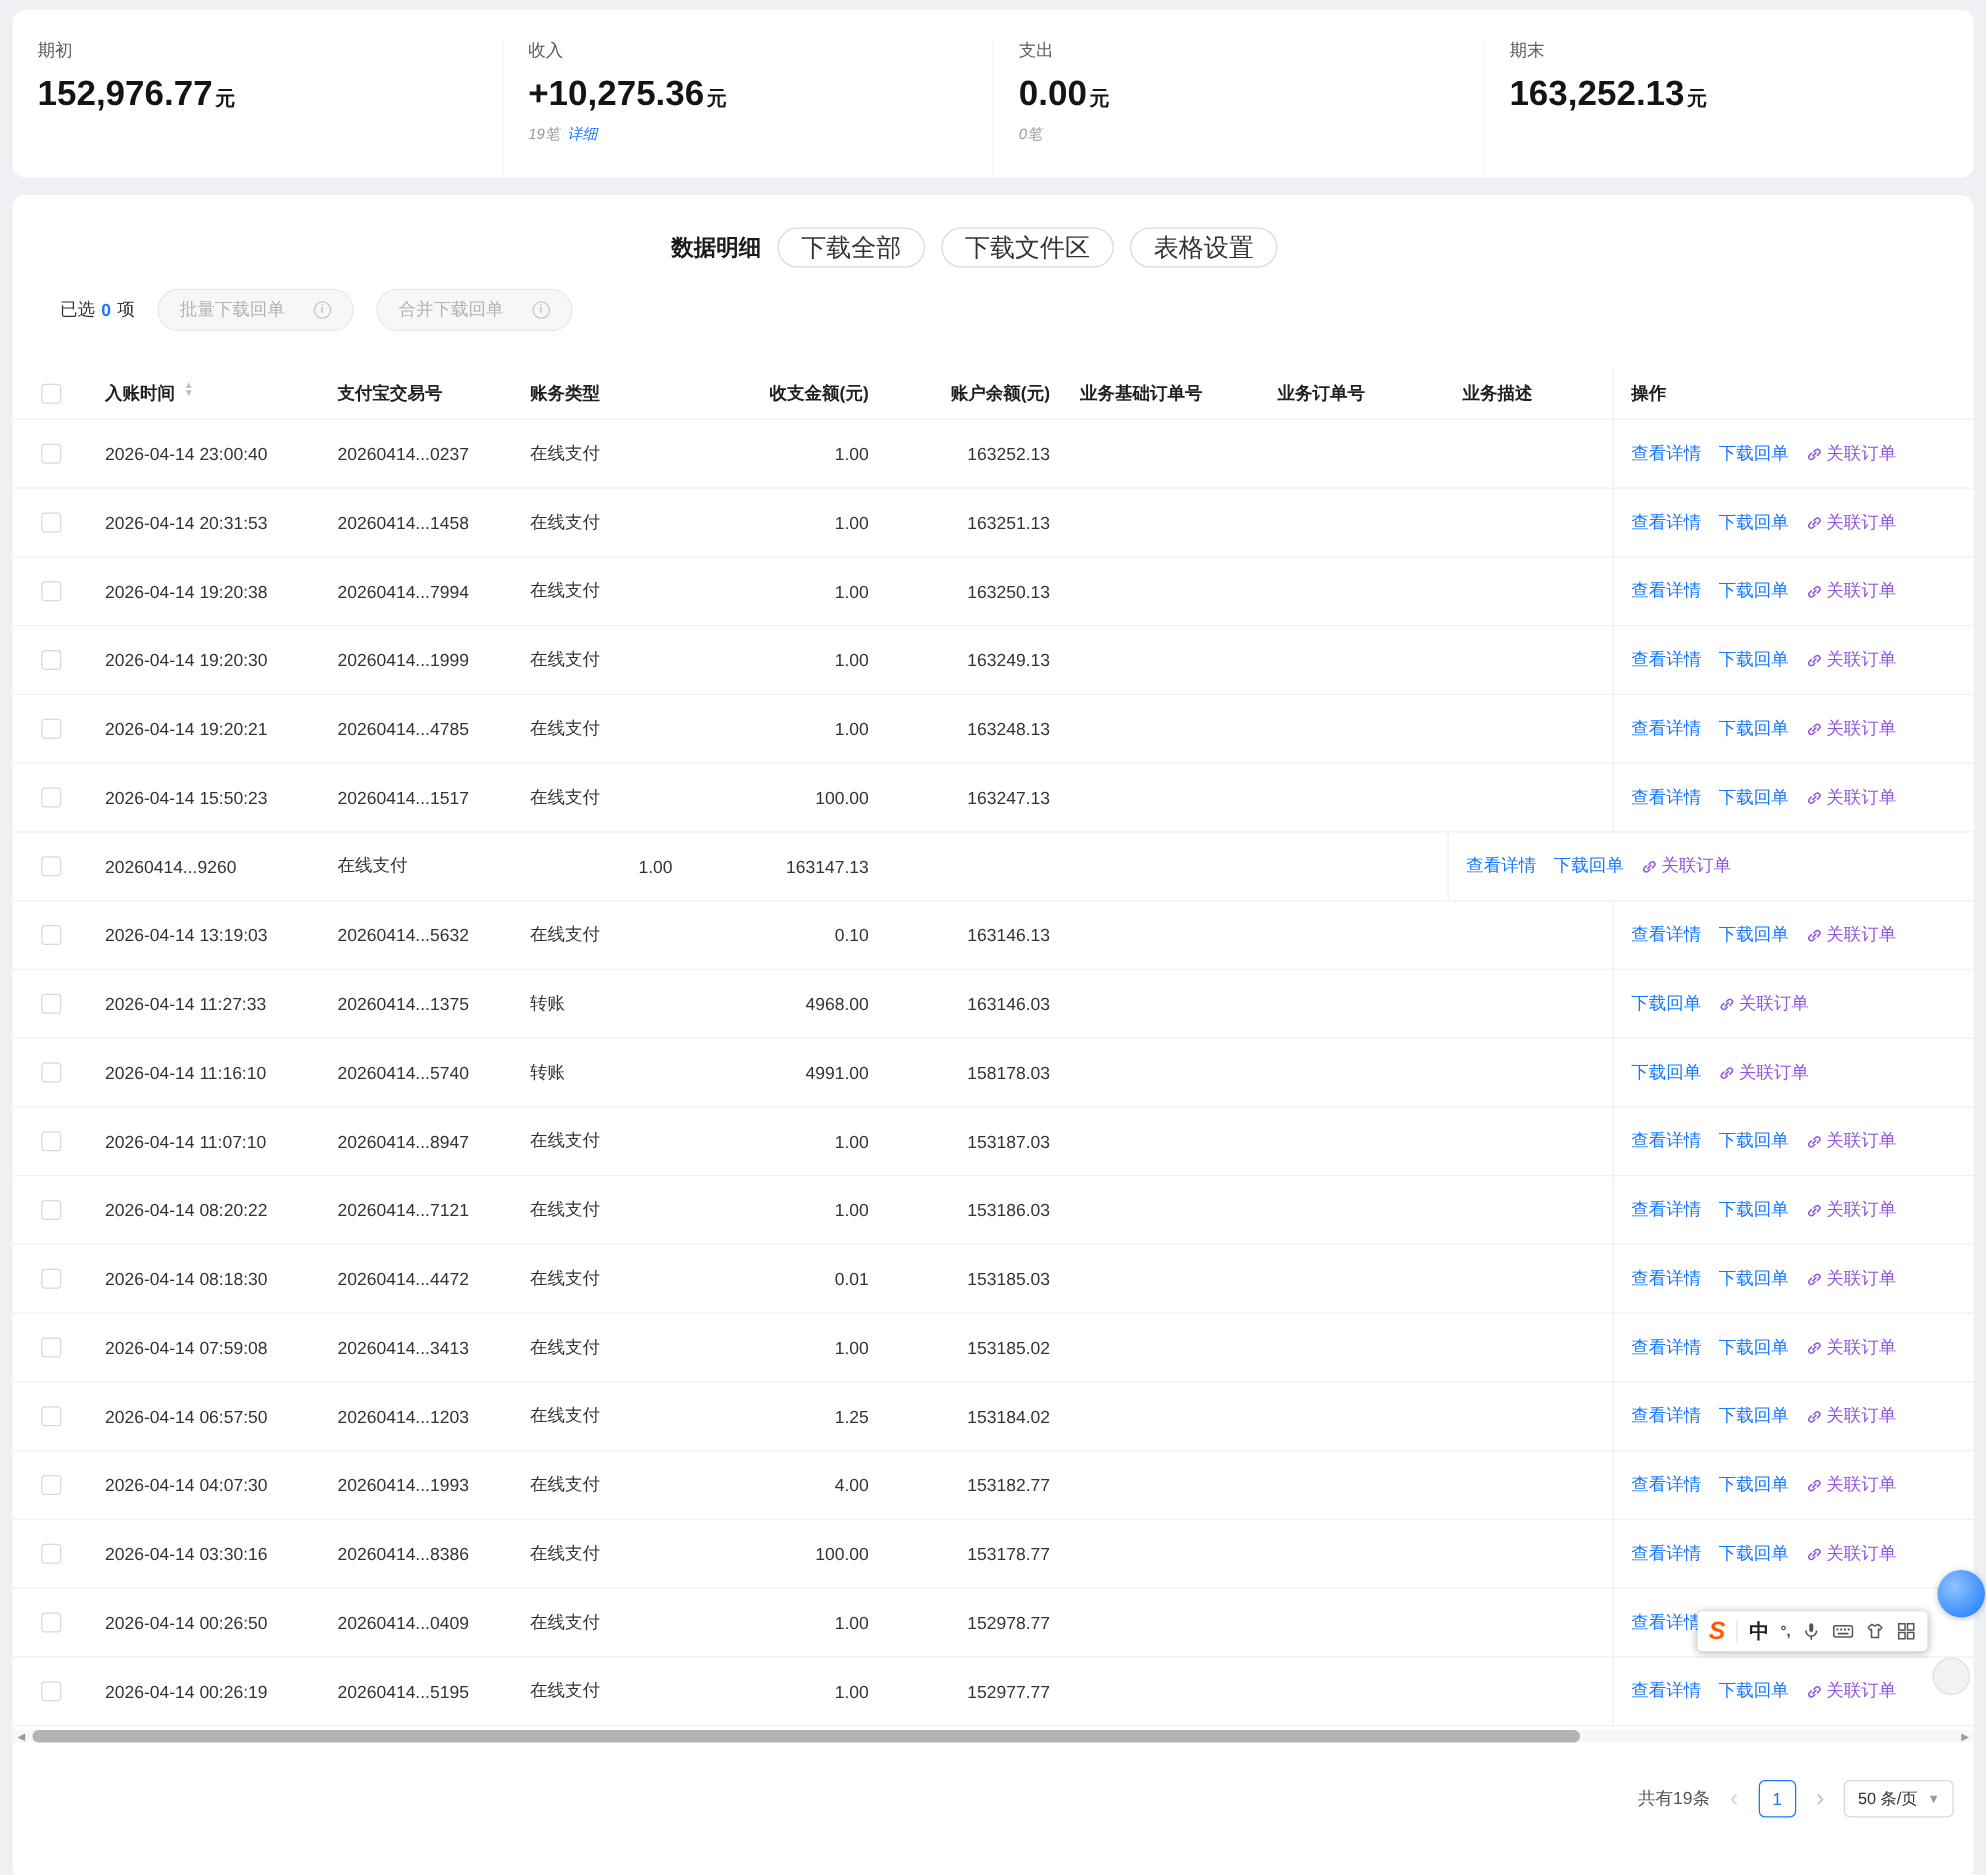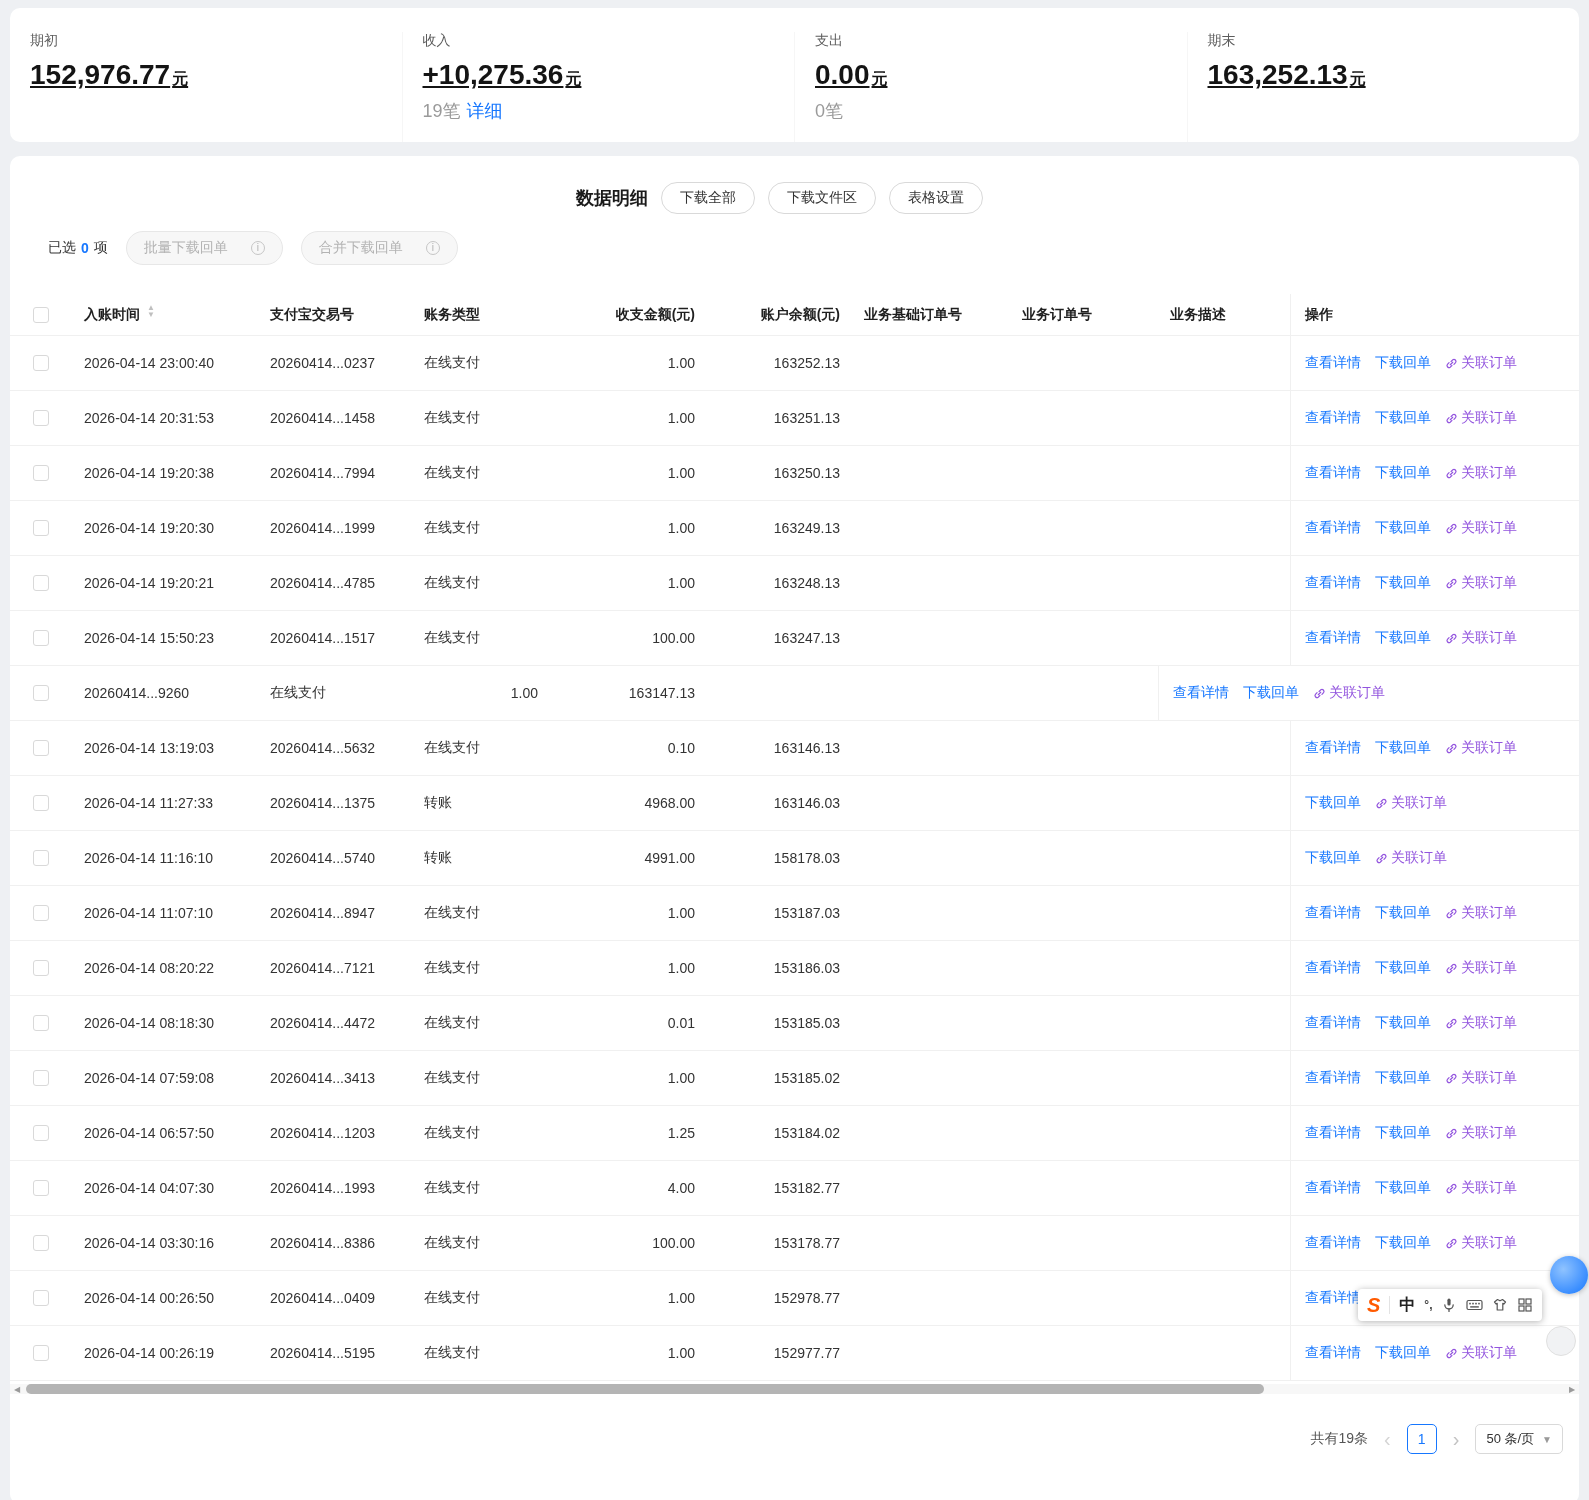--- a/index.html
+++ b/index.html
@@ -9,30 +9,30 @@
     background:#eef0f3;
     color:#1f1f1f;
     position:relative;
     overflow:hidden;
   }
   
   .summary-card { background:#fff; border-radius:10px; margin:8px 10px 0; height:134px; display:flex; padding-top:24px; }
   .sum-col { flex:1; padding-left:20px; }
   .sum-col + .sum-col { border-left:1px solid #f6f6f6; }
   .sum-label { font-size:14px; color:#5c5c5c; }
-  .sum-value { margin-top:9px; font-size:28px; font-weight:700; color:#141414;text-decoration:underline; }
+  .sum-value { margin-top:9px; font-size:28px; font-weight:700; color:#141414; }
   .sum-unit { font-size:16px; font-weight:700; margin-left:2px; }
-  .sum-sub { margin-top:8px; font-size:18px; color:#9a9a9a; }
+  .sum-sub { margin-top:8px; font-size:12px; color:#9a9a9a;font-style:italic; }
   .sum-link { color:#1677ff; margin-left:6px; cursor:pointer; }
   
   .main-card { background:#fff; border-radius:10px; margin:14px 10px 0; height:1348px; position:relative; }
   .panel-top { display:flex; justify-content:center; align-items:center; padding:26px 34px 0 4px; }
   .panel-title { font-size:18px; font-weight:700; color:#1a1a1a; }
   .panel-btns { display:flex; }
-  .pill-btn { height:32px; padding:0 18px; border:1px solid #d9d9d9; border-radius:16px; background:#fff; font-size:14px; color:#333; margin-left:13px; cursor:pointer; font-family:inherit; }
+  .pill-btn { height:32px; padding:0 18px; border:1px solid #d9d9d9; border-radius:16px; background:#fff; font-size:20px; color:#333; margin-left:13px; cursor:pointer; font-family:inherit; }
   .selection-bar { display:flex; align-items:center; margin:16px 24px 0 38px; height:36px; }
   .sel-text { font-size:14px; color:#333; }
   .sel-count { color:#1677ff; font-weight:700; margin:0 5px; }
   .batch-btn { display:inline-flex; align-items:center; gap:23px; height:34px; padding:0 17px; border:1px solid #e7e7e7; border-radius:17px; background:#f7f7f7; color:#b3b3b3; font-size:14px; margin-left:18px; cursor:not-allowed; }
   .info-icon { width:14px; height:14px; border:1px solid #c6c6c6; border-radius:50%; font-size:10px; line-height:12px; text-align:center; color:#b3b3b3; display:inline-block; }
   
   .table { margin-top:28px; }
   .trow { display:grid; grid-template-columns:62px 186px 154px 138px 157px 145px 158px 148px 132px 290px; border-bottom:1px solid #f0f0f0; }
   .trow > div { display:flex; align-items:center; font-size:14px; color:#333; }
   .thead { height:42px; }

